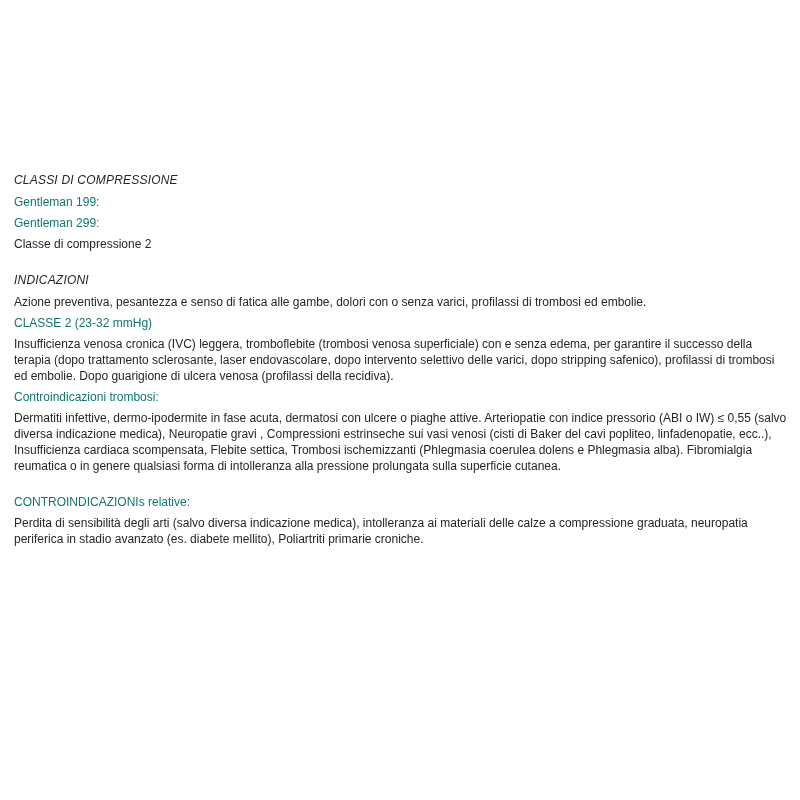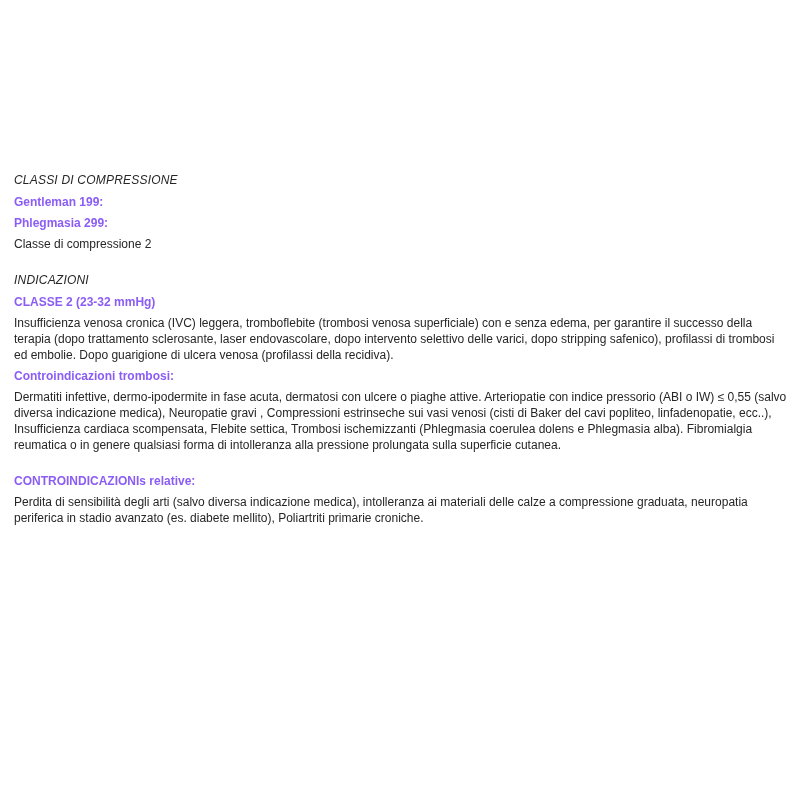--- a/index.html
+++ b/index.html
@@ -22,22 +22,22 @@
     padding: 172px 12px 0 14px;
     width: 800px;
   }
   .content p {
     margin: 5px 0;
     font-size: 12px;
     line-height: 16px;
     color: #262626;
   }
   .content p.bold {
-    font-weight: bold;
-    color: #8b5cf6;
+    font-weight: normal;
+    color: #0f766e;
   }
   h2.sec {
     margin: 20px 0 6px 0;
     font-size: 12px;
     line-height: 16px;
     font-style: italic;
     font-weight: normal;
     color: #262626;
     letter-spacing: 0.2px;
   }
@@ -53,26 +53,27 @@
 </style>
 </head>
 <body>
 
 <div class="page">
   <div class="content">
 
     <section>
       <h2 class="sec">CLASSI DI COMPRESSIONE</h2>
       <p class="bold">Gentleman 199:</p>
-      <p class="bold">Phlegmasia 299:</p>
+      <p class="bold">Gentleman 299:</p>
       <p>Classe di compressione 2</p>
     </section>
 
     <section>
       <h2 class="sec">INDICAZIONI</h2>
+      <p>Azione preventiva, pesantezza e senso di fatica alle gambe, dolori con o senza varici, profilassi di trombosi ed embolie.</p>
       <p class="bold">CLASSE 2 (23-32 mmHg)</p>
       <p>Insufficienza venosa cronica (IVC) leggera, tromboflebite (trombosi venosa superficiale) con e senza edema, per garantire il successo della terapia (dopo trattamento sclerosante, laser endovascolare, dopo intervento selettivo delle varici, dopo stripping safenico), profilassi di trombosi ed embolie. Dopo guarigione di ulcera venosa (profilassi della recidiva).</p>
     </section>
 
     <section>
       <p class="bold">Controindicazioni trombosi:</p>
       <p>Dermatiti infettive, dermo-ipodermite in fase acuta, dermatosi con ulcere o piaghe attive. Arteriopatie con indice pressorio (ABI o IW) ≤ 0,55 (salvo diversa indicazione medica), Neuropatie gravi , Compressioni estrinseche sui vasi venosi (cisti di Baker del cavi popliteo, linfadenopatie, ecc..), Insufficienza cardiaca scompensata, Flebite settica, Trombosi ischemizzanti (Phlegmasia coerulea dolens e Phlegmasia alba). Fibromialgia reumatica o in genere qualsiasi forma di intolleranza alla pressione prolungata sulla superficie cutanea.</p>
       <p class="bold gap">CONTROINDICAZIONIs relative:</p>
       <p>Perdita di sensibilità degli arti (salvo diversa indicazione medica), intolleranza ai materiali delle calze a compressione graduata, neuropatia periferica in stadio avanzato (es. diabete mellito), Poliartriti primarie croniche.</p>
     </section>

